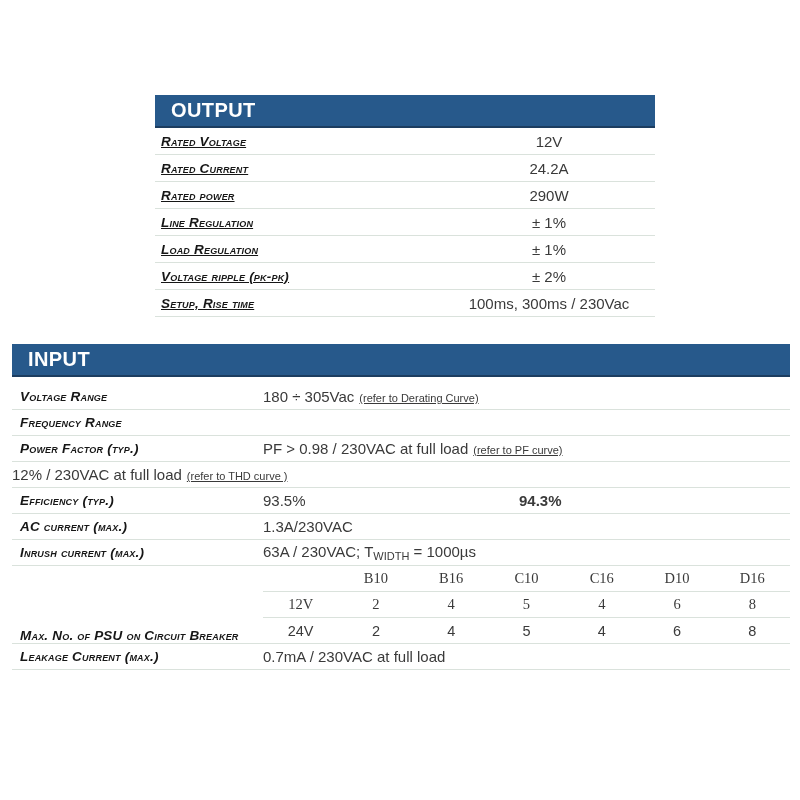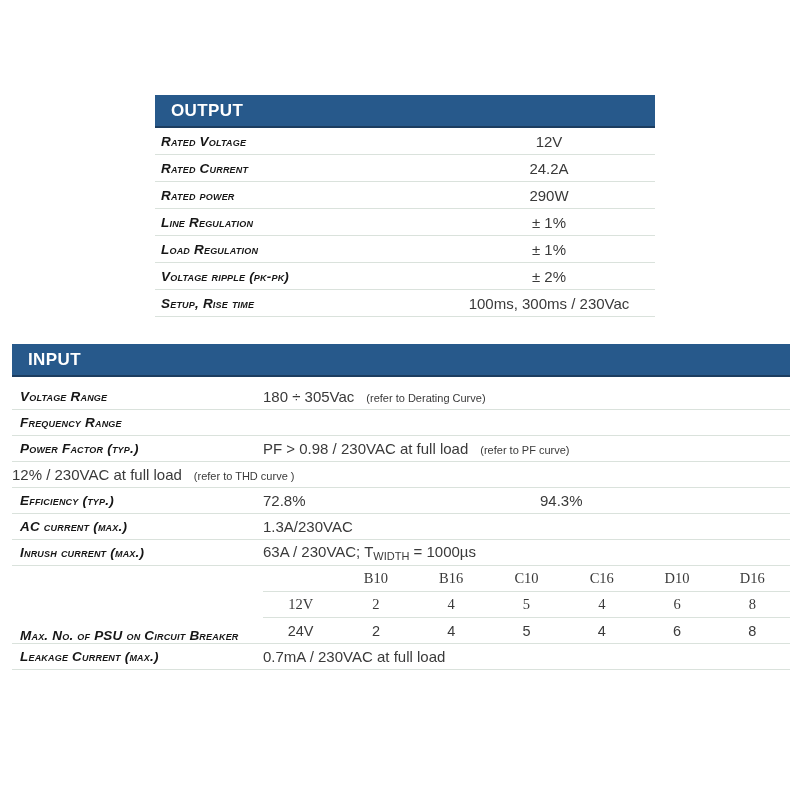--- a/index.html
+++ b/index.html
@@ -14,36 +14,36 @@
     width:800px;height:800px;background:#ffffff;position:relative;
     font-family:"Liberation Sans", sans-serif;overflow:hidden;
   }
   .section{position:absolute;}
   .sec-output{left:155px;top:95px;width:500px;}
   .sec-input{left:12px;top:344px;width:778px;}
   .bar{
     height:33px;background:var(--header-bg);border-bottom:2px solid var(--header-edge);
     display:flex;align-items:center;padding-left:16px;box-sizing:border-box;
   }
-  .bar-title{color:#fff;font-weight:bold;font-size:17px;letter-spacing:0.4px;}
+  .bar-title{color:#fff;font-weight:bold;font-size:20px;letter-spacing:0.4px;}
   .rows{width:100%;}
   .sec-input .rows{margin-top:7px;}
   .row{display:flex;align-items:center;border-bottom:1px solid var(--divider);}
   .sec-output .row{height:26px;}
   .sec-input .row{height:25px;}
   .label{
     font-style:italic;font-weight:bold;font-variant:small-caps;
     font-size:13.5px;color:var(--label-color);letter-spacing:0.2px;white-space:nowrap;
   }
-  .out-label{flex:1;padding-left:6px;}
+  .out-label{flex:1;padding-left:6px;text-decoration:underline;}
   .out-value{width:212px;text-align:center;font-size:15px;color:var(--value-color);}
   .in-label{width:251px;padding-left:8px;box-sizing:border-box;flex:none;}
   .in-value{flex:1;position:relative;font-size:15px;color:var(--value-color);white-space:nowrap;}
-  .note{font-size:11px;margin-left:12px;color:var(--value-color);}
-  .value2{position:absolute;left:277px;top:0;}
+  .note{font-size:11px;margin-left:5px;color:var(--value-color);text-decoration:underline;}
+  .value2{position:absolute;left:256px;top:0;font-weight:bold;}
   .tsub{font-size:15px;font-variant:small-caps;vertical-align:-3px;}
   .breaker{display:flex;border-bottom:1px solid var(--divider);}
   .breaker-label{
     width:251px;padding-left:8px;box-sizing:border-box;flex:none;
     display:flex;align-items:flex-end;
   }
   .breaker-grid{flex:1;}
   .bg-row{display:flex;height:25px;align-items:center;}
   .bg-row.bordered{border-bottom:1px solid var(--divider);font-family:Liberation Serif, serif;}
   .bg-cell{flex:1;text-align:center;font-size:14.5px;color:var(--value-color);}
@@ -103,21 +103,21 @@
     <div class="row">
       <span class="label in-label">Power Factor (typ.)</span>
       <span class="in-value"><span>PF &gt; 0.98 / 230VAC at full load</span><span class="note">(refer to PF curve)</span></span>
     </div>
     <div class="row">
       <span class="in-value"><span>12% / 230VAC at full load</span><span class="note">(refer to THD curve )</span></span>
     </div>
 
     <div class="row">
       <span class="label in-label">Efficiency (typ.)</span>
-      <span class="in-value"><span>72.8%</span><span class="value2">94.3%</span></span>
+      <span class="in-value"><span>93.5%</span><span class="value2">94.3%</span></span>
     </div>
 
     <div class="row">
       <span class="label in-label">AC current (max.)</span>
       <span class="in-value"><span>1.3A/230VAC</span></span>
     </div>
 
     <div class="row">
       <span class="label in-label">Inrush current (max.)</span>
       <span class="in-value"><span>63A / 230VAC; T</span><span class="tsub">width</span><span> = 1000µs</span></span>

